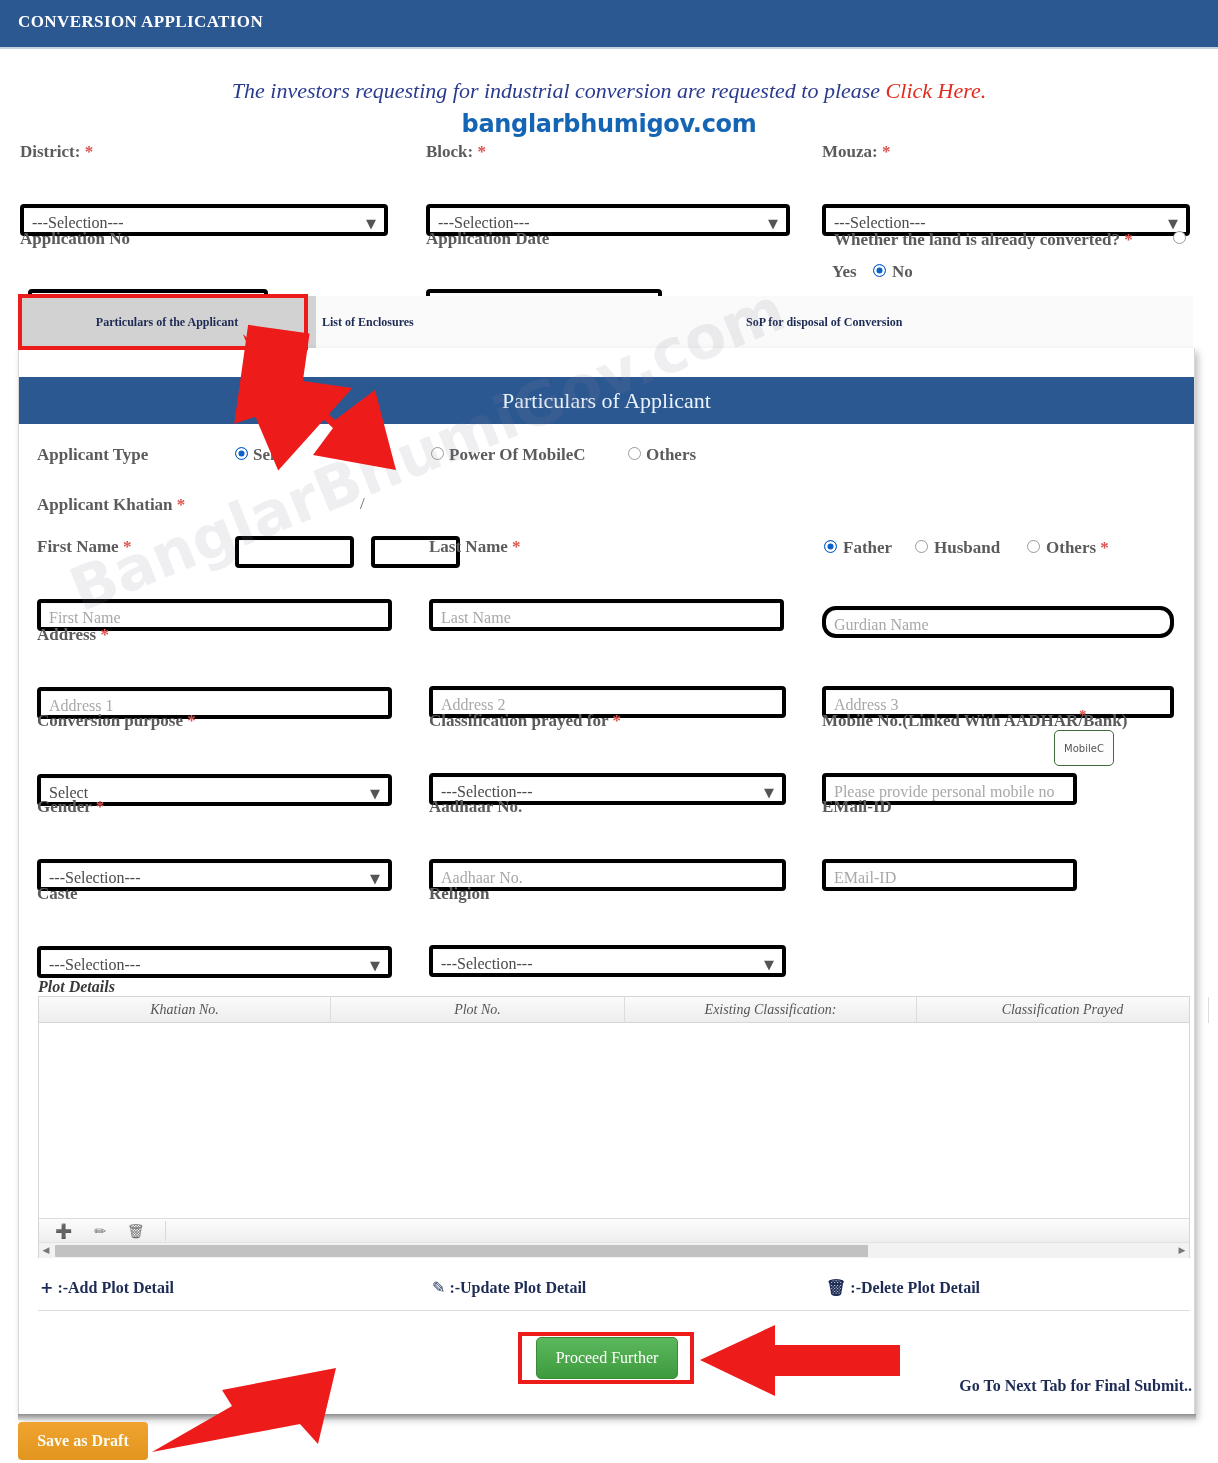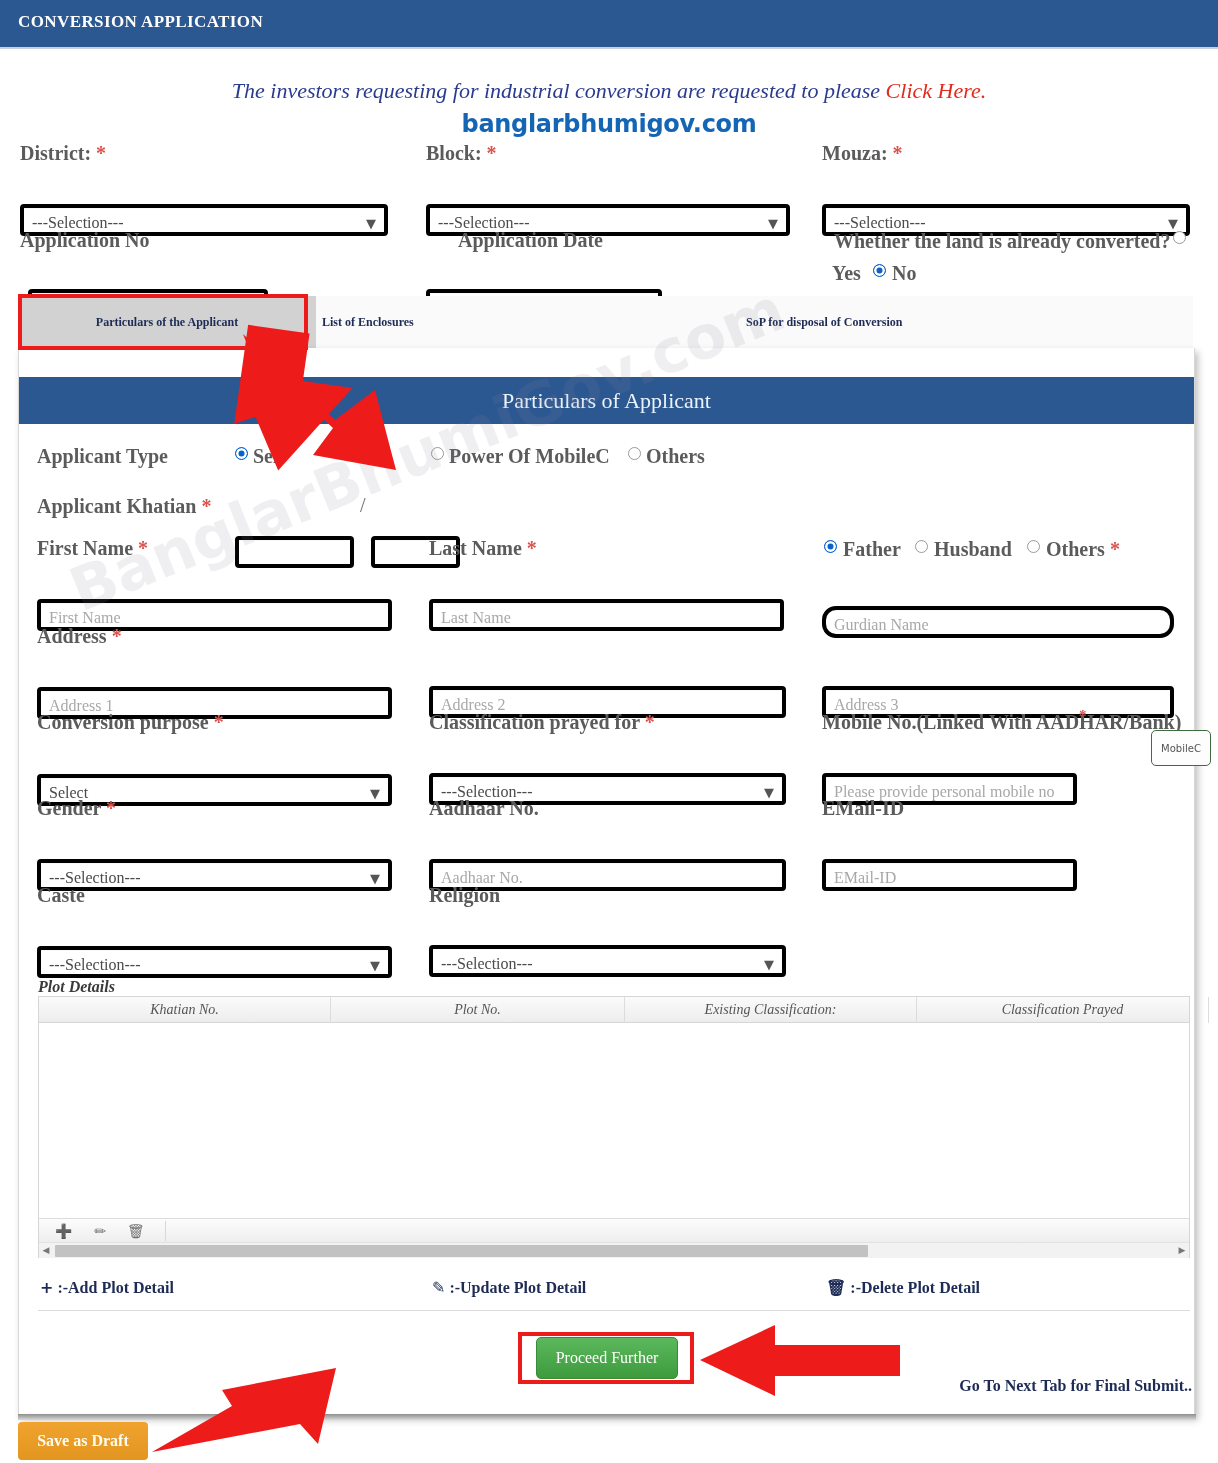--- a/index.html
+++ b/index.html
@@ -31,21 +31,21 @@
   }
   .notice .clickhere{color:#e02b1d;}
   .sitename{
     position:absolute;left:0;top:110px;width:1218px;text-align:center;
     font-size:24px;color:#1565b5;font-weight:bold;
     font-family:"DejaVu Sans", sans-serif;letter-spacing:-.3px;
   }
 
   
   .lbl{
-    position:absolute;font-weight:bold;font-size:20px;color:#5b5b5b;
+    position:absolute;font-weight:bold;font-size:17px;color:#5b5b5b;
     white-space:nowrap;
   }
   .req{color:#d9534f;font-weight:bold;}
   .sel, .txt{
     position:absolute;
     box-sizing:border-box;height:32px;
     border:4px solid #000000;border-radius:4px;background:#ffffff;
     font-family:"Liberation Serif", serif;font-size:16px;color:#4a4a4a;
     padding:0 8px;line-height:30px;
     box-shadow:0 1px 1px rgba(0,0,0,.03) inset;
@@ -206,21 +206,21 @@
 <div class="sel" style="left:822px;top:163px;width:368px;">
   <span>---Selection---</span>
   <span class="caret">▼</span>
 </div>
 
 <div class="lbl" style="left:20px;top:229px;">Application No</div>
 <div class="txt" style="left:28px;top:248px;width:240px;">
   <span></span>
 </div>
 
-<div class="lbl" style="left:426px;top:229px;margin-left:32px;">Application Date</div>
+<div class="lbl" style="left:426px;top:229px;">Application Date</div>
 <div class="txt" style="left:426px;top:248px;width:236px;">
   <span>22/02/2025</span>
 </div>
 
 <div class="lbl" style="left:834px;top:230px;">
   <span>Whether the land is already converted?</span>
   <span class="req">*</span>
 </div>
 <span class="radio" style="position:absolute;left:1173px;top:231px;"></span>
 <div class="lbl" style="left:832px;top:262px;">Yes</div>
@@ -318,21 +318,21 @@
   <span class="caret">▼</span>
 </div>
 
 <div class="lbl" style="left:822px;top:711px;">
   <span>Mobile No.(Linked With AADHAR/Bank)</span>
 </div>
 <span class="req" style="position:absolute;left:1079px;top:707px;font-size:15px;">*</span>
 <div class="txt" style="left:822px;top:732px;width:255px;overflow:hidden;white-space:nowrap;" placeholder="Please provide personal mobile no">
   <span class="ph">Please provide personal mobile no</span>
 </div>
-<div class="mobchk" style="left:1151px;top:730px;width:60px;height:36px;line-height:36px;">MobileC</div>
+<div class="mobchk" style="left:1054px;top:730px;width:60px;height:36px;line-height:36px;">MobileC</div>
 
 <div class="lbl" style="left:37px;top:797px;">
   <span>Gender</span>
   <span class="req">*</span>
 </div>
 <div class="sel" style="left:37px;top:818px;width:355px;">
   <span>---Selection---</span>
   <span class="caret">▼</span>
 </div>
 

